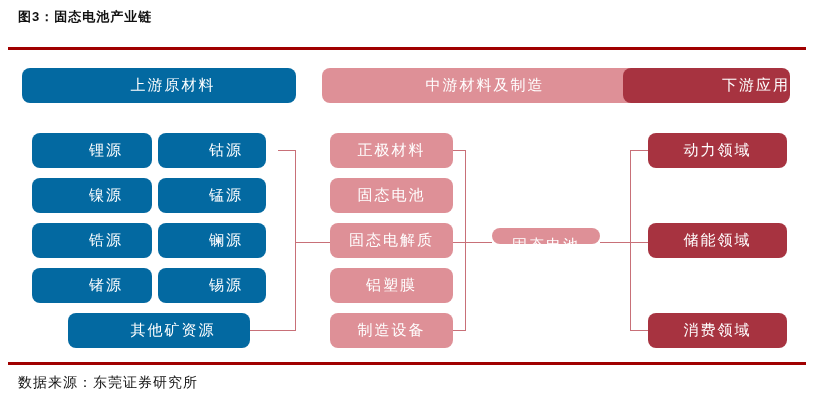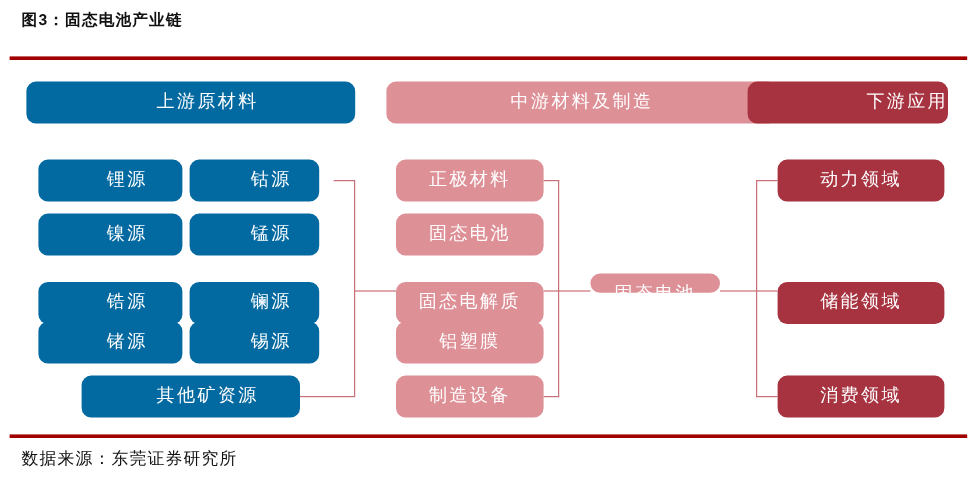--- a/index.html
+++ b/index.html
@@ -37,21 +37,21 @@
   .c-down { background: #a73340; }
 
   
   #hdr-upstream   { left: 22px;  width: 274px; }
   #hdr-midstream  { left: 322px; width: 326px; }
   #hdr-downstream { left: 623px; width: 167px; text-align: right; }
 
   
   .upA { left: 32px;  width: 120px; }
   .upB { left: 158px; width: 108px; }
-  .row1 { top: 133px; } .row2 { top: 178px; } .row3 { top: 223px; margin-top: 12px; }
+  .row1 { top: 133px; } .row2 { top: 178px; } .row3 { top: 223px; }
   .row4 { top: 268px; } .row5 { top: 313px; text-align: center; }
   .up-wide { left: 68px; width: 182px; top: 313px; }
 
   
   .mid { left: 330px; width: 123px; }
 
   
   .center-node { left: 492px; top: 228px; width: 108px; height: 16px; line-height: 34px; }
 
   

